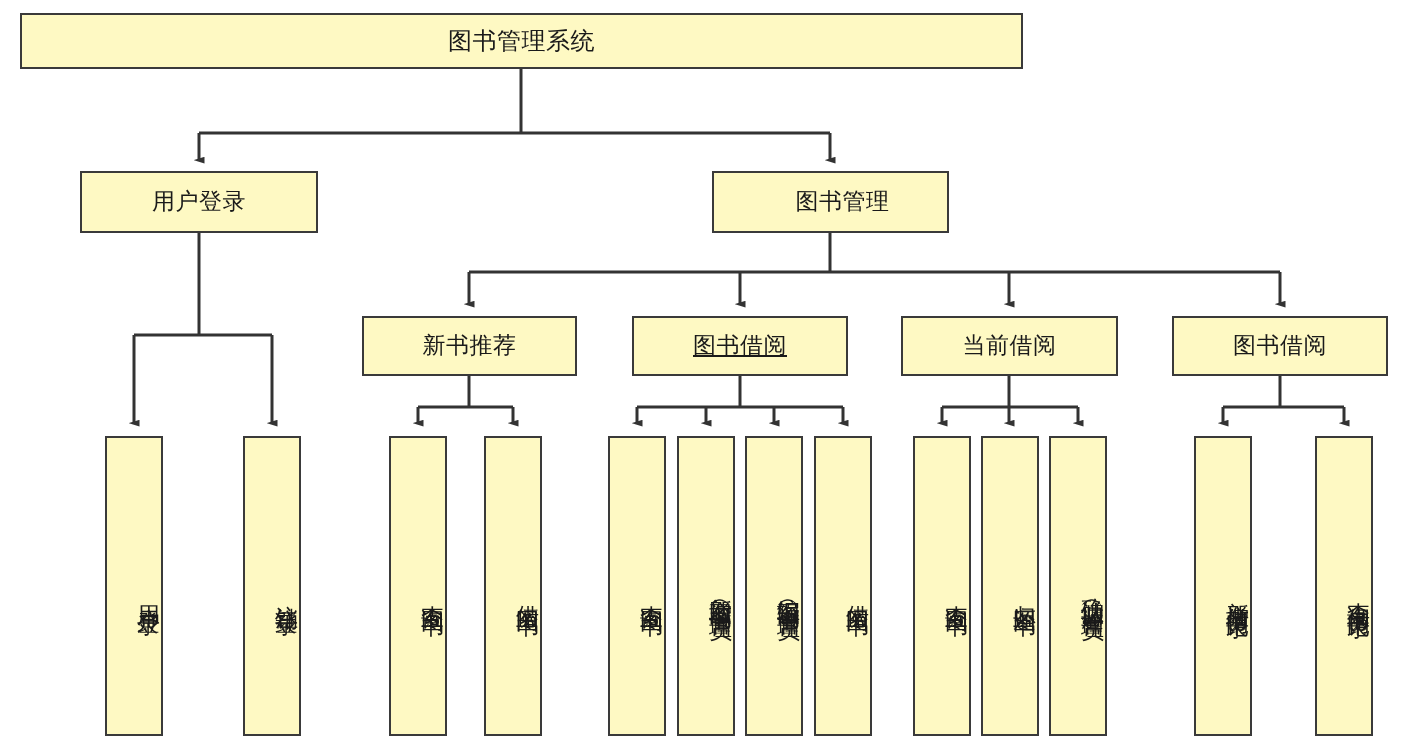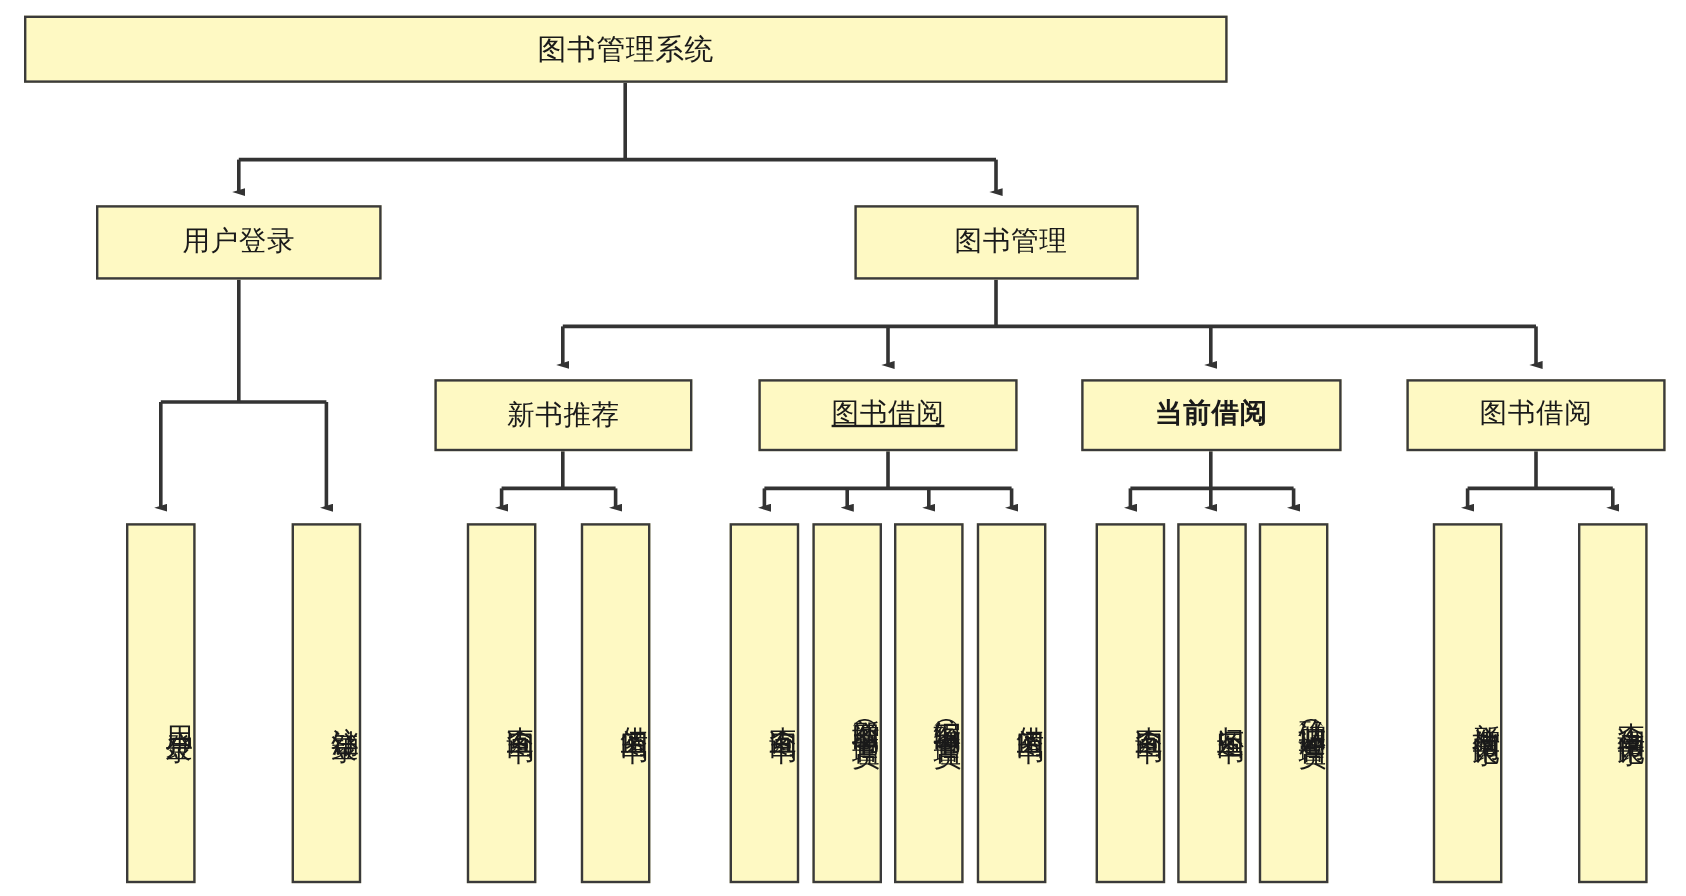--- a/index.html
+++ b/index.html
@@ -87,21 +87,21 @@
   <div class="node h" style="left:712px;top:171px;width:237px;height:62px;padding-left:24px;">
     <span class="lbl">图书管理</span>
   </div>
 
   <div class="node h" style="left:362px;top:316px;width:215px;height:60px;font-family:Liberation Serif, serif;">
     <span class="lbl">新书推荐</span>
   </div>
   <div class="node h" style="left:632px;top:316px;width:216px;height:60px;text-decoration:underline;">
     <span class="lbl">图书借阅</span>
   </div>
-  <div class="node h" style="left:901px;top:316px;width:217px;height:60px;font-weight:bold;">
+  <div class="node h" style="left:901px;top:316px;width:217px;height:60px;">
     <span class="lbl">当前借阅</span>
   </div>
   <div class="node h" style="left:1172px;top:316px;width:216px;height:60px;">
     <span class="lbl">图书借阅</span>
   </div>
 
   <div class="node v" style="left:105px;top:436px;width:58px;height:300px;">
     <span class="lbl">用户登录</span>
   </div>
   <div class="node v" style="left:243px;top:436px;width:58px;height:300px;">

